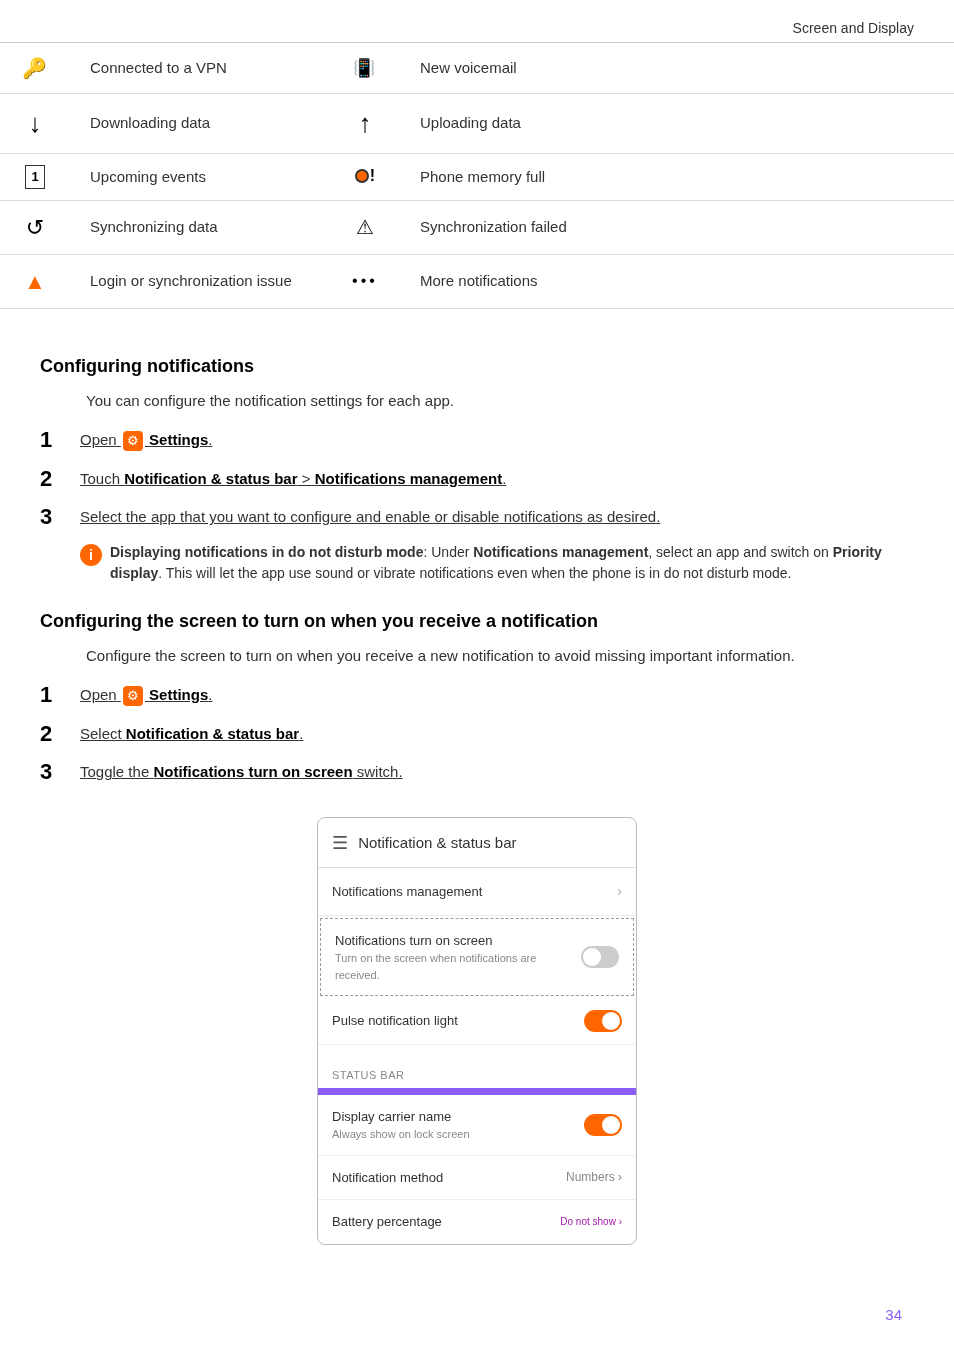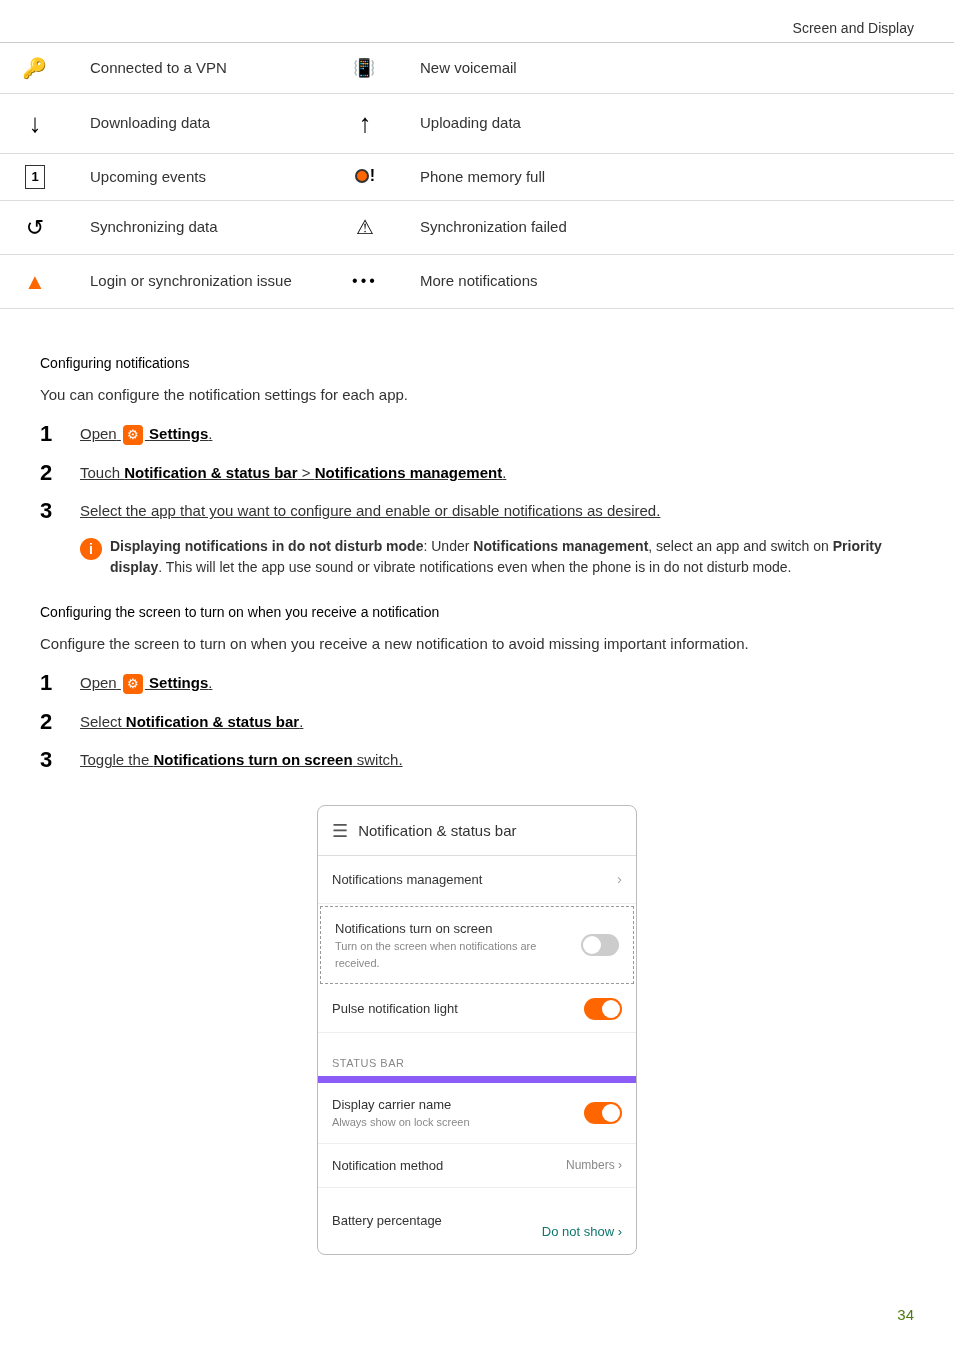--- a/index.html
+++ b/index.html
@@ -61,30 +61,31 @@
 
     .label-cell2 {
       color: #333;
     }
 
     .content {
       padding: 20px 40px 40px 40px;
     }
 
     .section-title {
-      font-size: 14px;
-      font-weight: normal;
+      font-size: 18px;
+      font-weight: bold;
       margin-top: 24px;
       margin-bottom: 10px;
     }
 
     .section-desc {
       font-size: 15px;
       color: #333;
       margin-bottom: 14px;
+      margin-left: 46px;
     }
 
     .step-list {
       list-style: none;
       margin-bottom: 10px;
     }
 
     .step-item {
       display: flex;
       align-items: flex-start;
@@ -245,23 +246,23 @@
       color: #888;
       letter-spacing: 0.5px;
       text-transform: uppercase;
       border-bottom: 7px solid #8b5cf6;
       margin-top: 16px;
     }
 
     .page-number {
       position: absolute;
       bottom: 24px;
-      right: 40px;
-      font-size: 15px;
-      color: #4d7c0f;
+      right: 52px;
+      font-size: 15px;
+      color: #8b5cf6;
     }
   </style>
 </head>
 <body>
 
 <div class="page-header">
   <span>Screen and Display</span>
 </div>
 
 <table class="icon-table">
@@ -406,21 +407,21 @@
       </div>
 
       <div class="phone-row">
         <span class="phone-row-title">Notification method</span>
         <span style="color:#888; font-size:12px;">Numbers ›</span>
       </div>
 
 
       <div class="phone-row" style="border-bottom: none; gap: 16px;">
         <span class="phone-row-title">Battery percentage</span>
-        <span style="color:#0f766e; font-size:13px;margin-top:22px;">Do not show ›</span>
+        <span style="color:#a21caf; font-size:10px;">Do not show ›</span>
       </div>
 
     </div>
 
   </div>
 
 </div>
 
 <div class="page-number">34</div>
 

